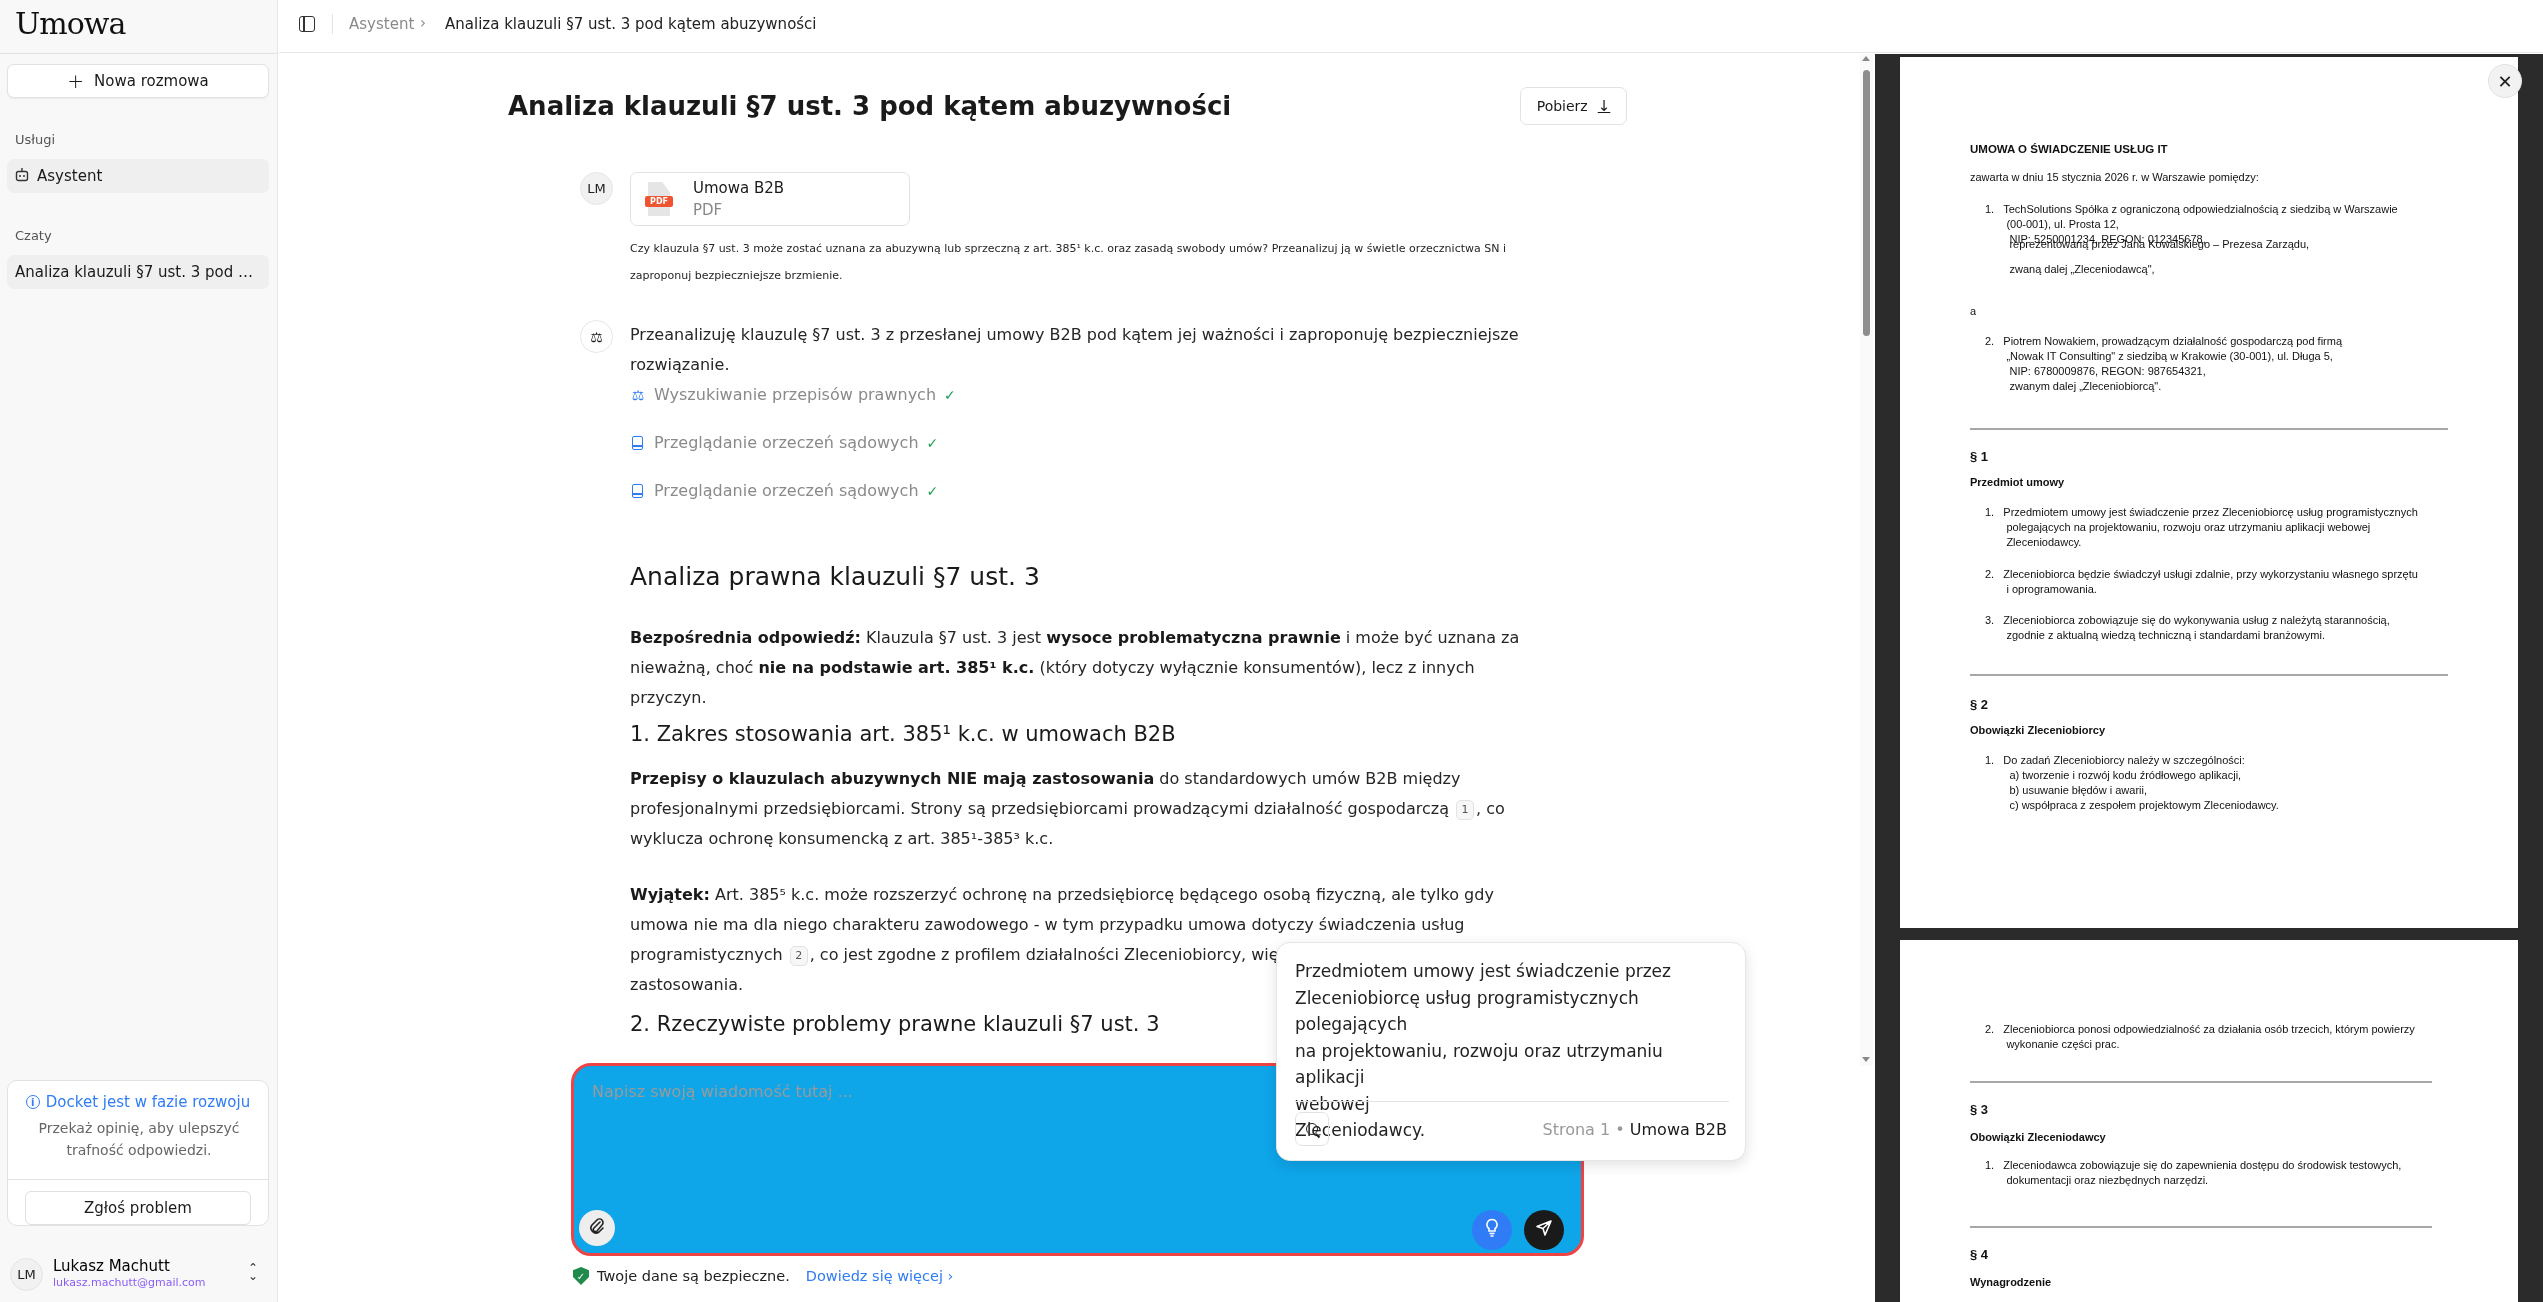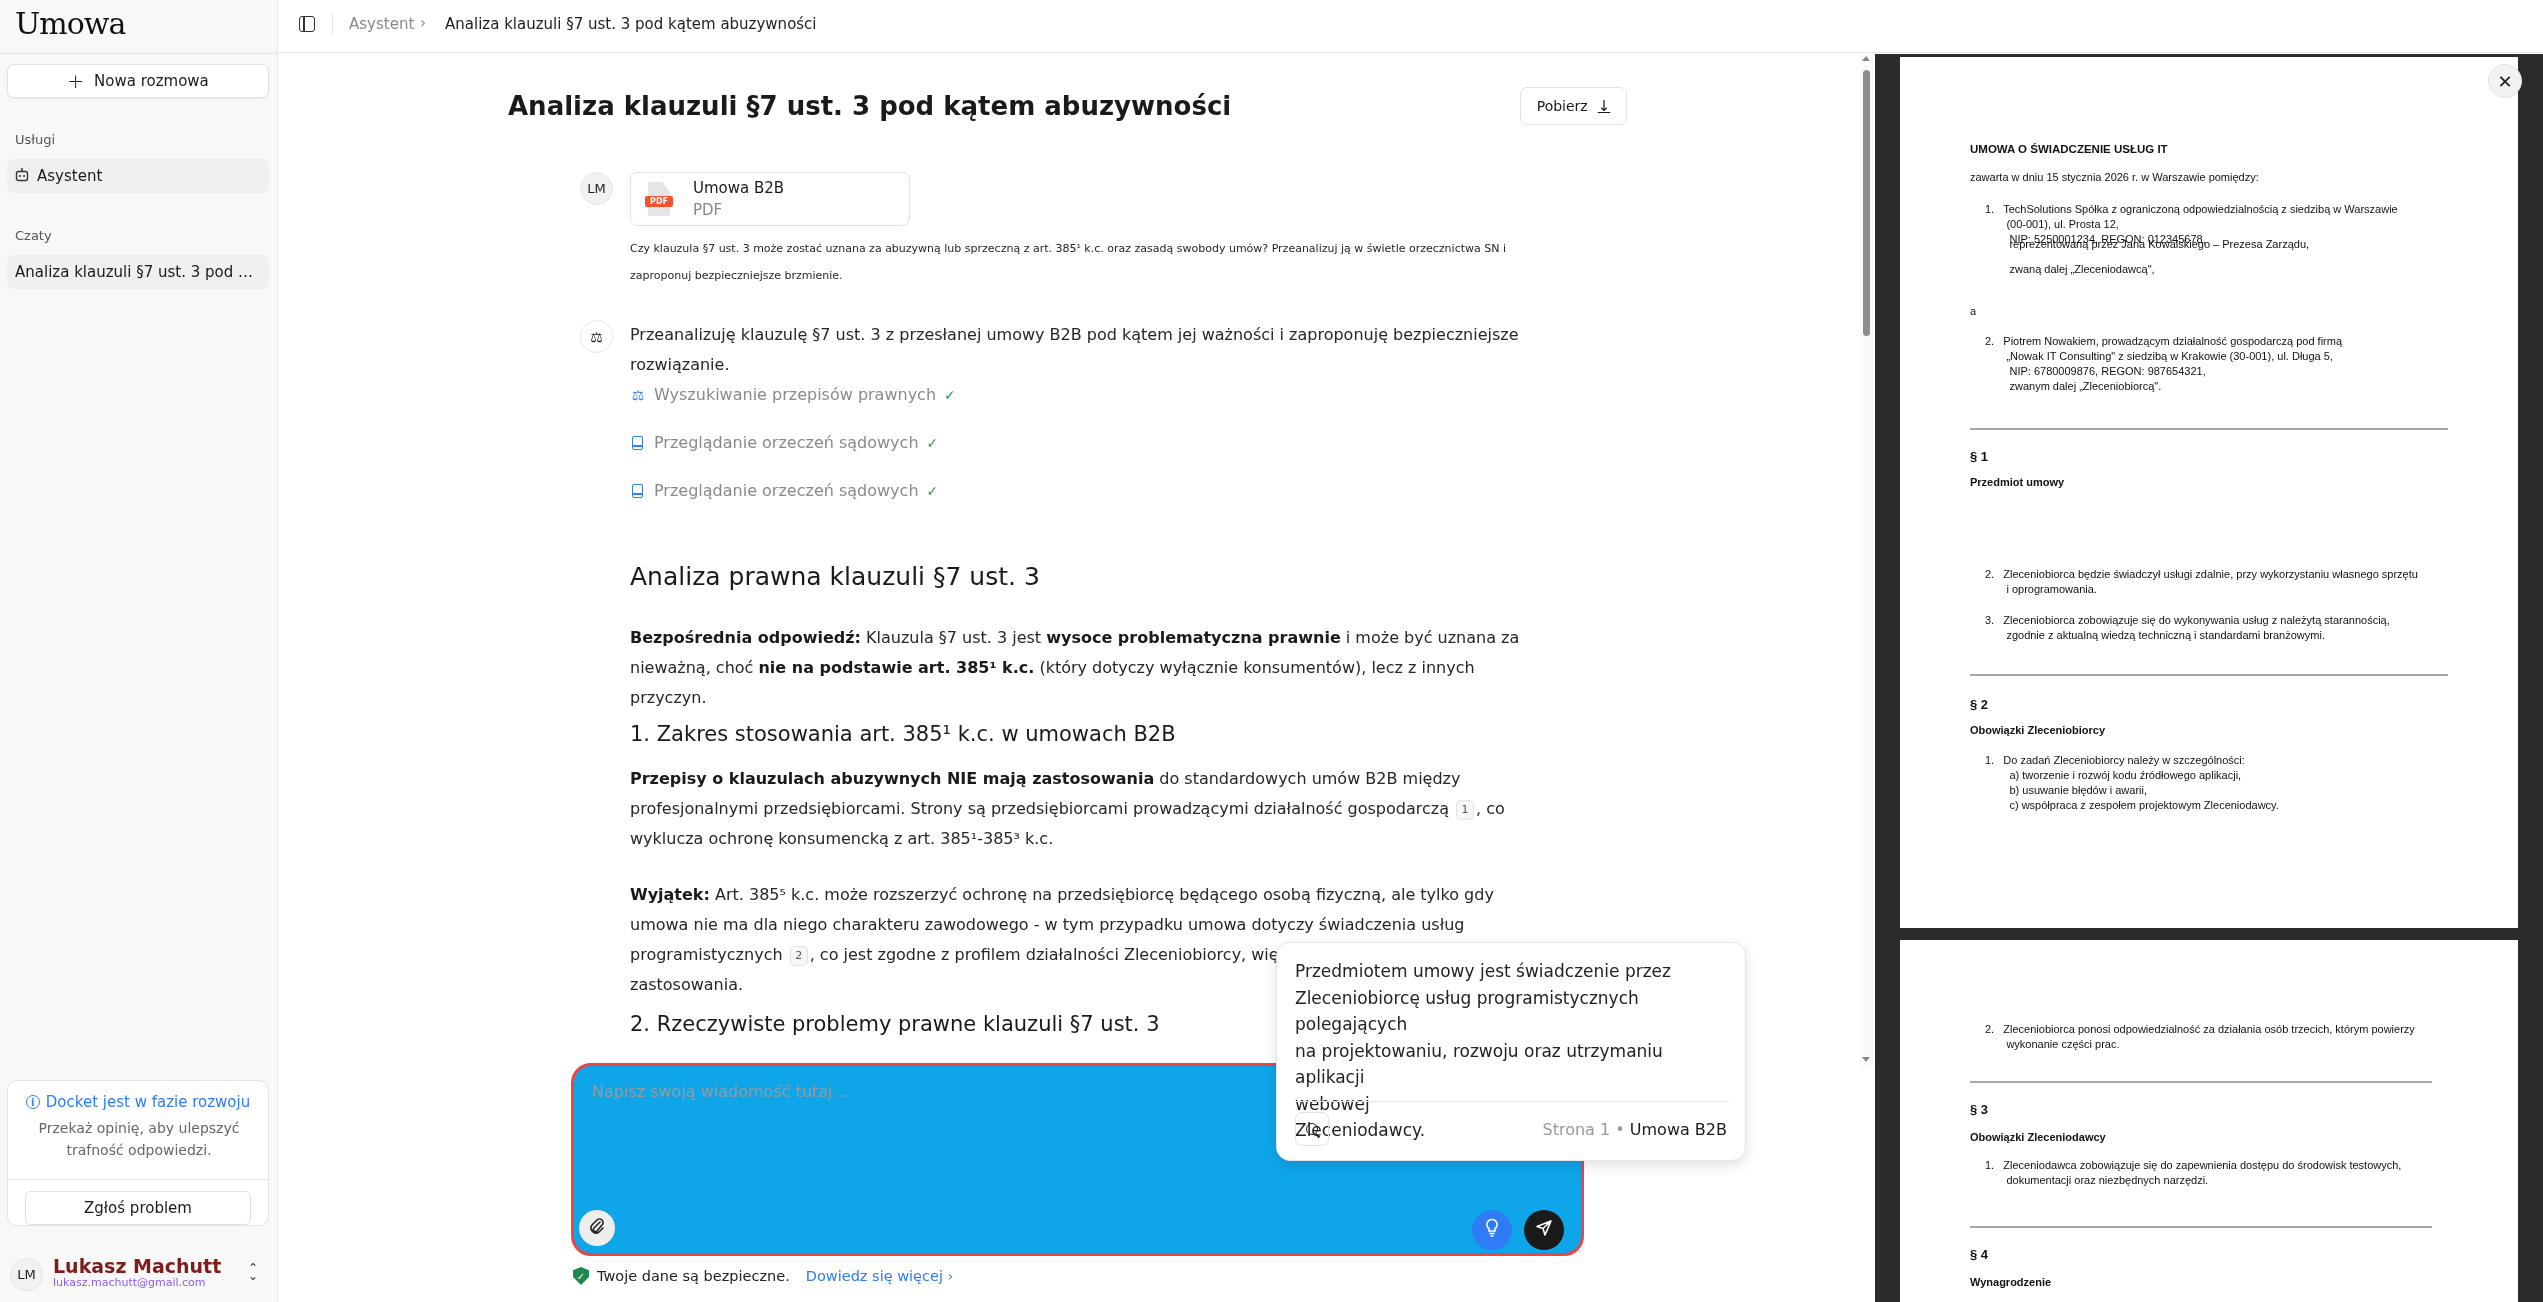--- a/index.html
+++ b/index.html
@@ -19,21 +19,21 @@
   .feedback-card { position: absolute; left: 7px; top: 1080px; width: 262px; height: 146px; border: 1px solid #e2e2e2; border-radius: 10px; background: #fff; }
   .feedback-title { position: absolute; top: 12px; left: 0; width: 100%; text-align: center; font-size: 15px; color: #2f7cf6; display: flex; align-items: center; justify-content: center; gap: 6px; }
   .info-icon { width: 14px; height: 14px; border: 1.3px solid #2f7cf6; border-radius: 50%; font-size: 10px; display: inline-flex; align-items: center; justify-content: center; font-weight: bold; }
   .feedback-text { position: absolute; top: 36px; left: 14px; width: 234px; text-align: center; font-size: 14px; line-height: 22px; color: #666; }
   .feedback-sep { position: absolute; left: 0; top: 98px; width: 100%; height: 1px; background: #e3e3e3; }
   .report-btn { position: absolute; left: 17px; top: 110px; width: 226px; height: 34px; border: 1px solid #e0e0e0; border-radius: 6px; background: #fff; font-size: 15px; color: #1a1a1a; display: flex; align-items: center; justify-content: center; cursor: pointer; }
 
   .user-row { position: absolute; left: 10px; top: 1254px; width: 258px; height: 40px; display: flex; align-items: center; }
   .avatar { width: 33px; height: 33px; border-radius: 50%; background: #f1f1f1; border: 1px solid #e4e4e4; display: flex; align-items: center; justify-content: center; font-size: 13px; color: #222; flex-shrink: 0; }
   .user-info { margin-left: 10px; display: flex; flex-direction: column; }
-  .user-name { font-size: 19px; color: #7f1d1d; line-height: 18px; font-weight: bold; }
+  .user-name { font-size: 15px; color: #000000; line-height: 18px; }
   .user-email { font-size: 11px; color: #8b5cf6; line-height: 16px; }
   .chev-updown { position: absolute; right: 10px; top: 10px; font-size: 12px; color: #333; line-height: 8px; text-align: center; }
 
   
   .topbar { position: absolute; left: 279px; top: 0; width: 2264px; height: 53px; border-bottom: 1px solid #e6e6e6; background: #fff; }
   .panel-toggle { position: absolute; left: 20px; top: 16px; width: 16px; height: 16px; border: 1.6px solid #333; border-radius: 3px; cursor: pointer; }
   .panel-toggle::after { content: ""; position: absolute; left: 3px; top: 0; width: 1.6px; height: 100%; background: #333; }
   .tb-sep { position: absolute; left: 53px; top: 14px; width: 1px; height: 20px; background: #e2e2e2; }
   .crumb-root { position: absolute; left: 70px; top: 15px; font-size: 15px; color: #8a8a8a; cursor: pointer; }
   .crumb-chev { position: absolute; left: 141px; top: 14px; font-size: 15px; color: #888; }
@@ -291,20 +291,23 @@
     <div class="pt" style="left:70px; top:247px;">a</div>
 
     <div class="pt" style="left:85px; top:277px;">2.   Piotrem Nowakiem, prowadzącym działalność gospodarczą pod firmą</div>
     <div class="pt" style="left:85px; top:292px;">       „Nowak IT Consulting" z siedzibą w Krakowie (30-001), ul. Długa 5,</div>
     <div class="pt" style="left:85px; top:307px;">        NIP: 6780009876, REGON: 987654321,</div>
     <div class="pt" style="left:85px; top:322px;">        zwanym dalej „Zleceniobiorcą".</div>
 
     <div class="pdf-rule" style="left:70px; top:371px; width:478px;"></div>
     <div class="pt sect" style="left:70px; top:392px;">§ 1</div>
     <div class="pt bold" style="left:70px; top:418px;">Przedmiot umowy</div>
+    <div class="pt" style="left:85px; top:448px;">1.   Przedmiotem umowy jest świadczenie przez Zleceniobiorcę usług programistycznych
+       polegających na projektowaniu, rozwoju oraz utrzymaniu aplikacji webowej
+       Zleceniodawcy.</div>
     <div class="pt" style="left:85px; top:510px;">2.   Zleceniobiorca będzie świadczył usługi zdalnie, przy wykorzystaniu własnego sprzętu
        i oprogramowania.</div>
     <div class="pt" style="left:85px; top:556px;">3.   Zleceniobiorca zobowiązuje się do wykonywania usług z należytą starannością,
        zgodnie z aktualną wiedzą techniczną i standardami branżowymi.</div>
 
     <div class="pdf-rule" style="left:70px; top:617px; width:478px;"></div>
     <div class="pt sect" style="left:70px; top:640px;">§ 2</div>
     <div class="pt bold" style="left:70px; top:666px;">Obowiązki Zleceniobiorcy</div>
     <div class="pt" style="left:85px; top:696px;">1.   Do zadań Zleceniobiorcy należy w szczególności:
         a) tworzenie i rozwój kodu źródłowego aplikacji,

